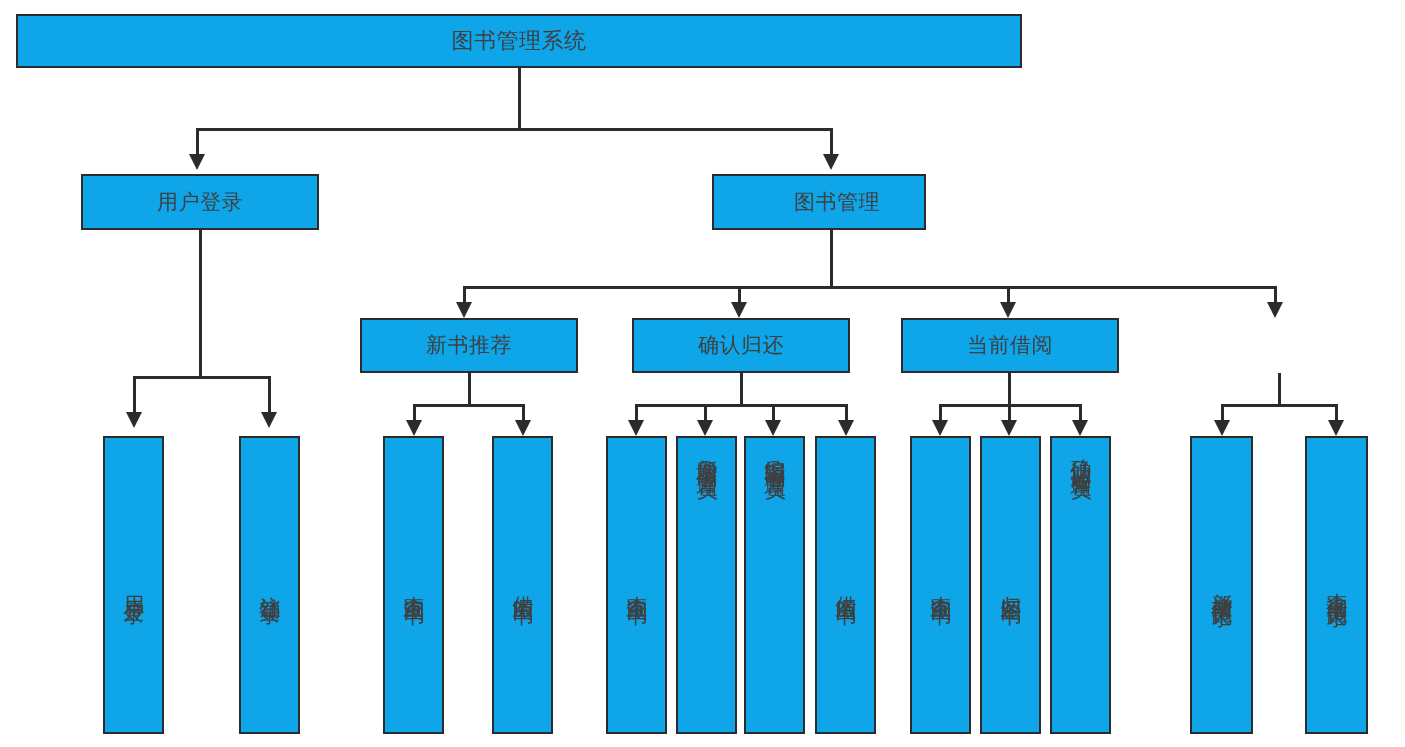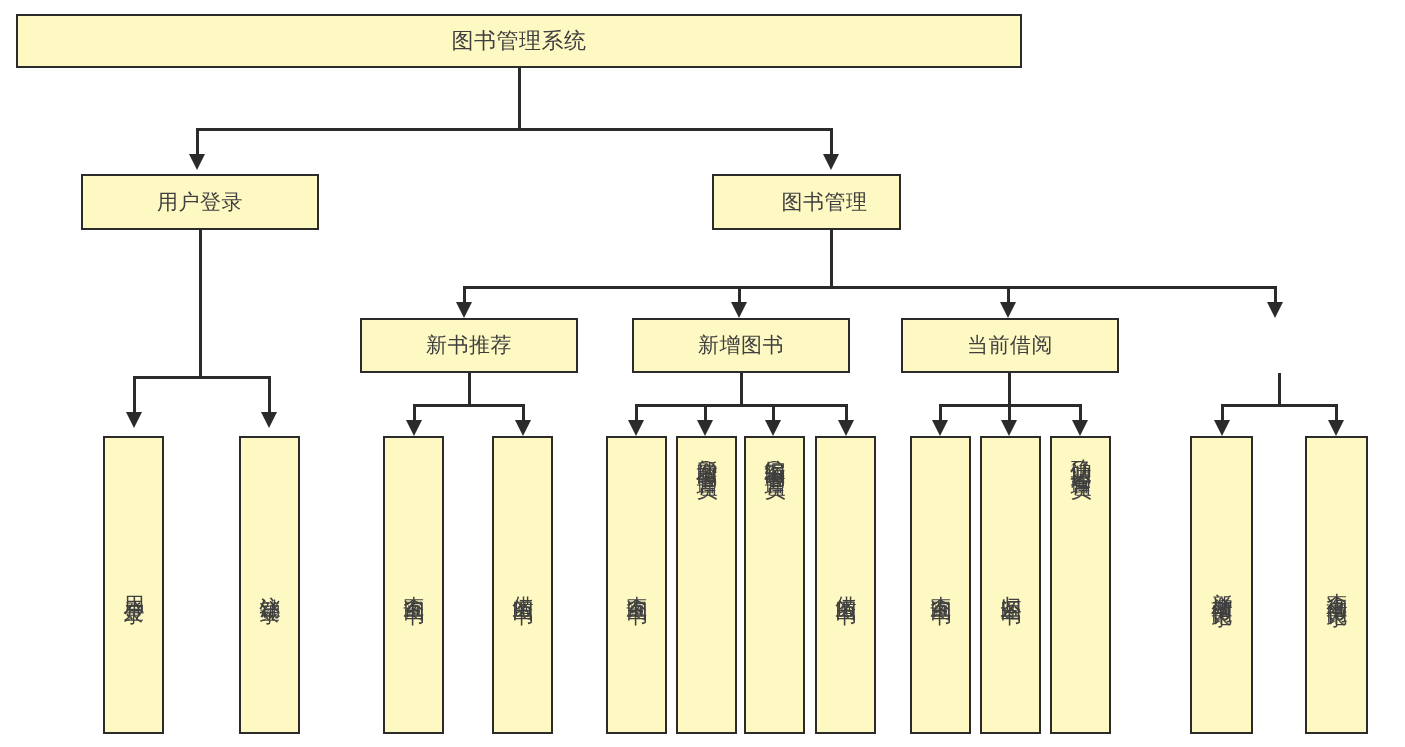--- a/index.html
+++ b/index.html
@@ -16,21 +16,21 @@
     width: 1405px;
     height: 747px;
     background: #ffffff;
     overflow: hidden;
   }
   
   .box {
     position: absolute;
     box-sizing: border-box;
     border: 2.5px solid #2b2b2b;
-    background: #fef9c3;
+    background: #0ea5e9;
     display: flex;
     align-items: center;
     justify-content: center;
   }
   .box .label {
     color: #3f3f3f;
     font-size: 21px;
     line-height: 1.15;
     letter-spacing: 0.5px;
     white-space: nowrap;
@@ -103,21 +103,21 @@
 
   <div class="vline" style="left:196px; top:128px; width:3px; height:28px;"></div>
   <div class="arrow" style="left:189px; top:154px;"></div>
   <div class="vline" style="left:830px; top:128px; width:3px; height:28px;"></div>
   <div class="arrow" style="left:823px; top:154px;"></div>
 
   <div class="box" style="left:81px; top:174px; width:238px; height:56px;">
     <span class="label">用户登录</span>
   </div>
 
-  <div class="box" style="left:712px; top:174px; width:189px; height:56px;padding-left:36px;">
+  <div class="box" style="left:712px; top:174px; width:214px; height:56px;padding-left:36px;">
     <span class="label">图书管理</span>
   </div>
 
   <div class="vline" style="left:199px; top:230px; width:3px; height:148px;"></div>
   <div class="hline" style="left:133px; top:376px; width:138px; height:3px;"></div>
   <div class="vline" style="left:133px; top:376px; width:3px; height:38px;"></div>
   <div class="arrow" style="left:126px; top:412px;"></div>
   <div class="vline" style="left:268px; top:376px; width:3px; height:38px;"></div>
   <div class="arrow" style="left:261px; top:412px;"></div>
 
@@ -129,21 +129,21 @@
   <div class="arrow" style="left:731px; top:302px;"></div>
   <div class="vline" style="left:1007px; top:286px; width:3px; height:18px;"></div>
   <div class="arrow" style="left:1000px; top:302px;"></div>
   <div class="vline" style="left:1274px; top:286px; width:3px; height:18px;"></div>
   <div class="arrow" style="left:1267px; top:302px;"></div>
 
   <div class="box" style="left:360px; top:318px; width:218px; height:55px;">
     <span class="label">新书推荐</span>
   </div>
   <div class="box" style="left:632px; top:318px; width:218px; height:55px;">
-    <span class="label">新增图书</span>
+    <span class="label">确认归还</span>
   </div>
   <div class="box" style="left:901px; top:318px; width:218px; height:55px;">
     <span class="label">当前借阅</span>
   </div>
 
   <div class="vline" style="left:468px; top:373px; width:3px; height:33px;"></div>
   <div class="hline" style="left:413px; top:404px; width:112px; height:3px;"></div>
   <div class="vline" style="left:413px; top:404px; width:3px; height:18px;"></div>
   <div class="arrow" style="left:406px; top:420px;"></div>
   <div class="vline" style="left:522px; top:404px; width:3px; height:18px;"></div>

